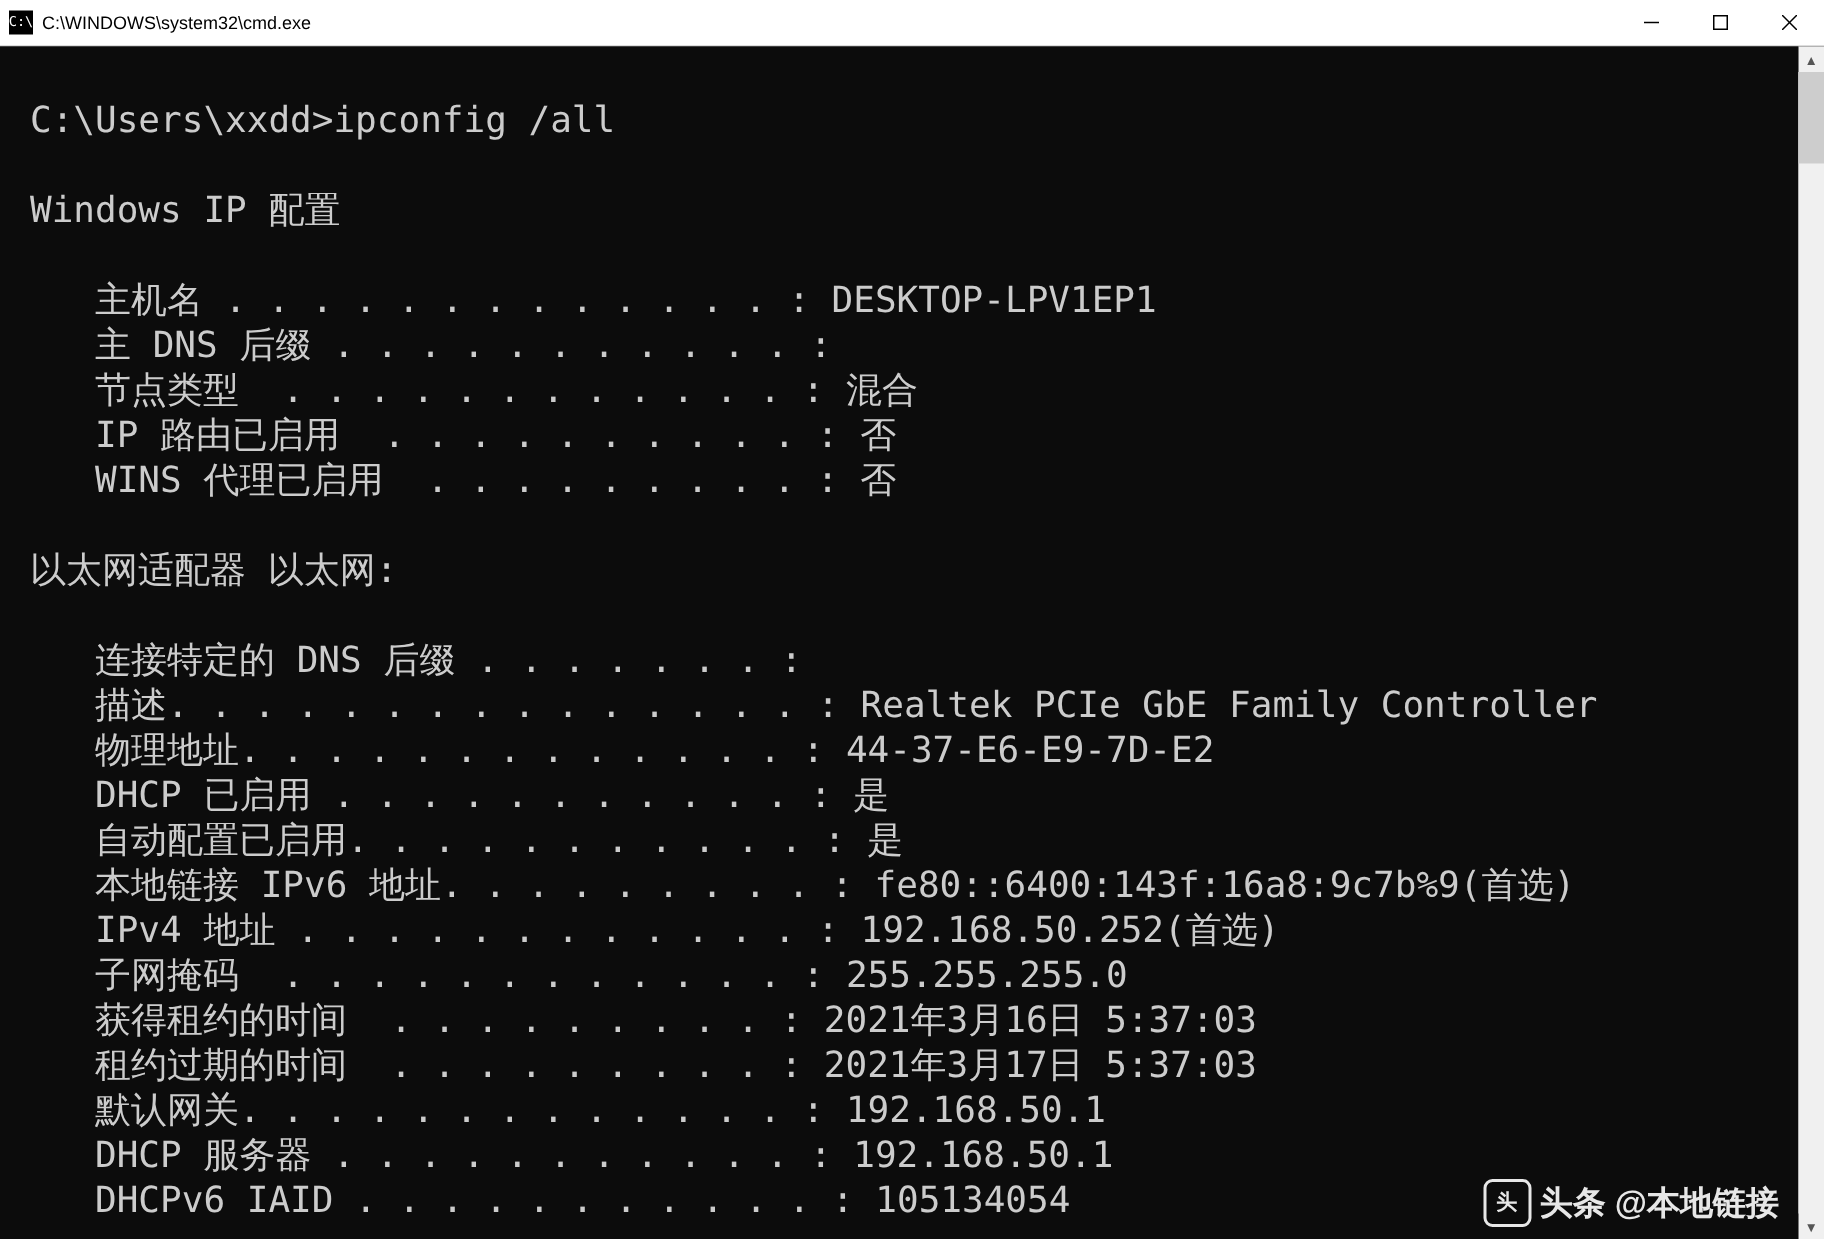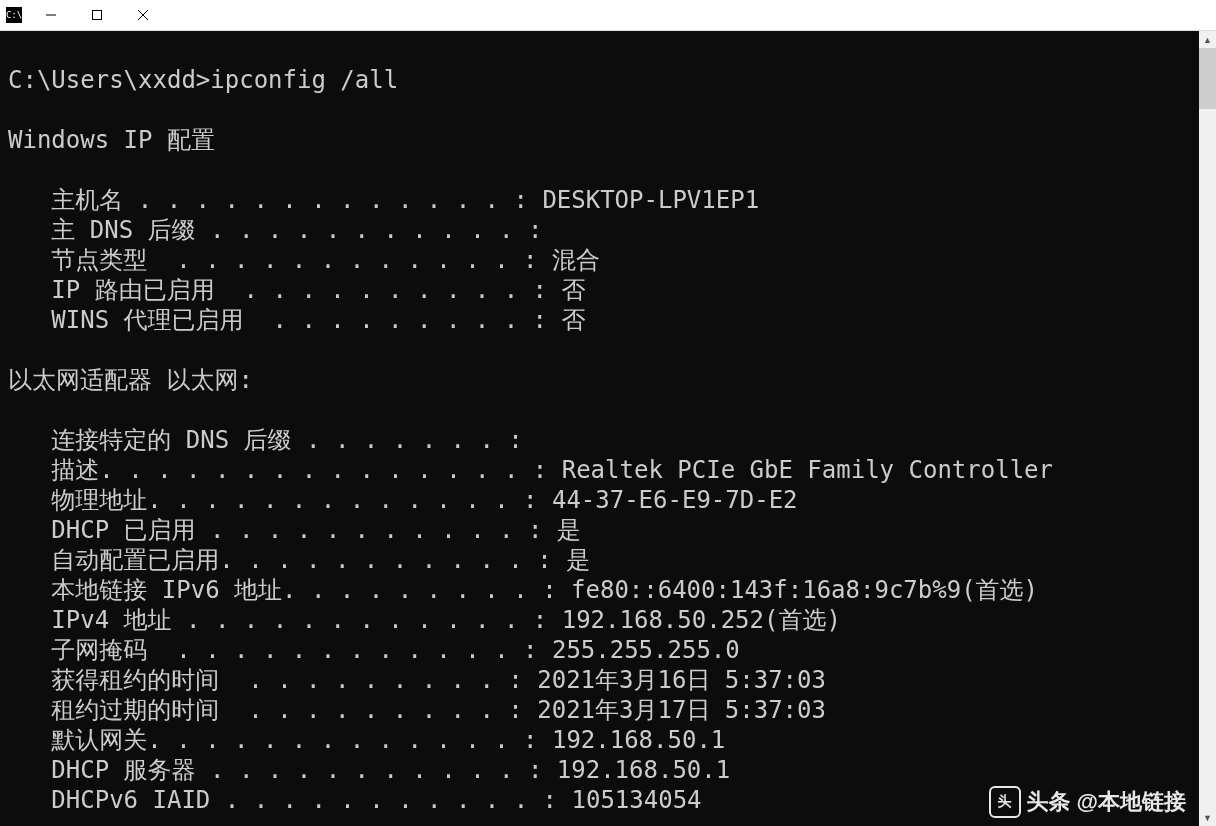--- a/index.html
+++ b/index.html
@@ -67,21 +67,21 @@
     background: #000;
     position: relative;
   }
   .terminal {
     flex: 1;
     background: #0c0c0c;
     color: #cccccc;
     font-family: "NSimSun", "SimSun", "Consolas", monospace;
     font-size: 24px;
     line-height: 30px;
-    padding: 4px 0 0 8px;
+    padding: 4px 0 0 20px;
     white-space: pre;
     overflow: hidden;
   }
   .scrollbar {
     width: 17px;
     background: #f0f0f0;
     display: flex;
     flex-direction: column;
   }
   .scrollbar .arrow {
@@ -125,20 +125,21 @@
     font-size: 14px;
   }
 </style>
 </head>
 <body>
 
 <div class="window">
 
   <div class="titlebar">
     <span class="icon">C:\</span>
+    <span class="title">C:\WINDOWS\system32\cmd.exe</span>
     <div class="controls">
       <div class="btn">
         <svg width="10" height="10">
             <line x1="0" y1="5" x2="10" y2="5"></line>
           </svg>
       </div>
       <div class="btn">
         <svg width="10" height="10">
             <rect x="0.5" y="0.5" width="9" height="9"></rect>
           </svg>

